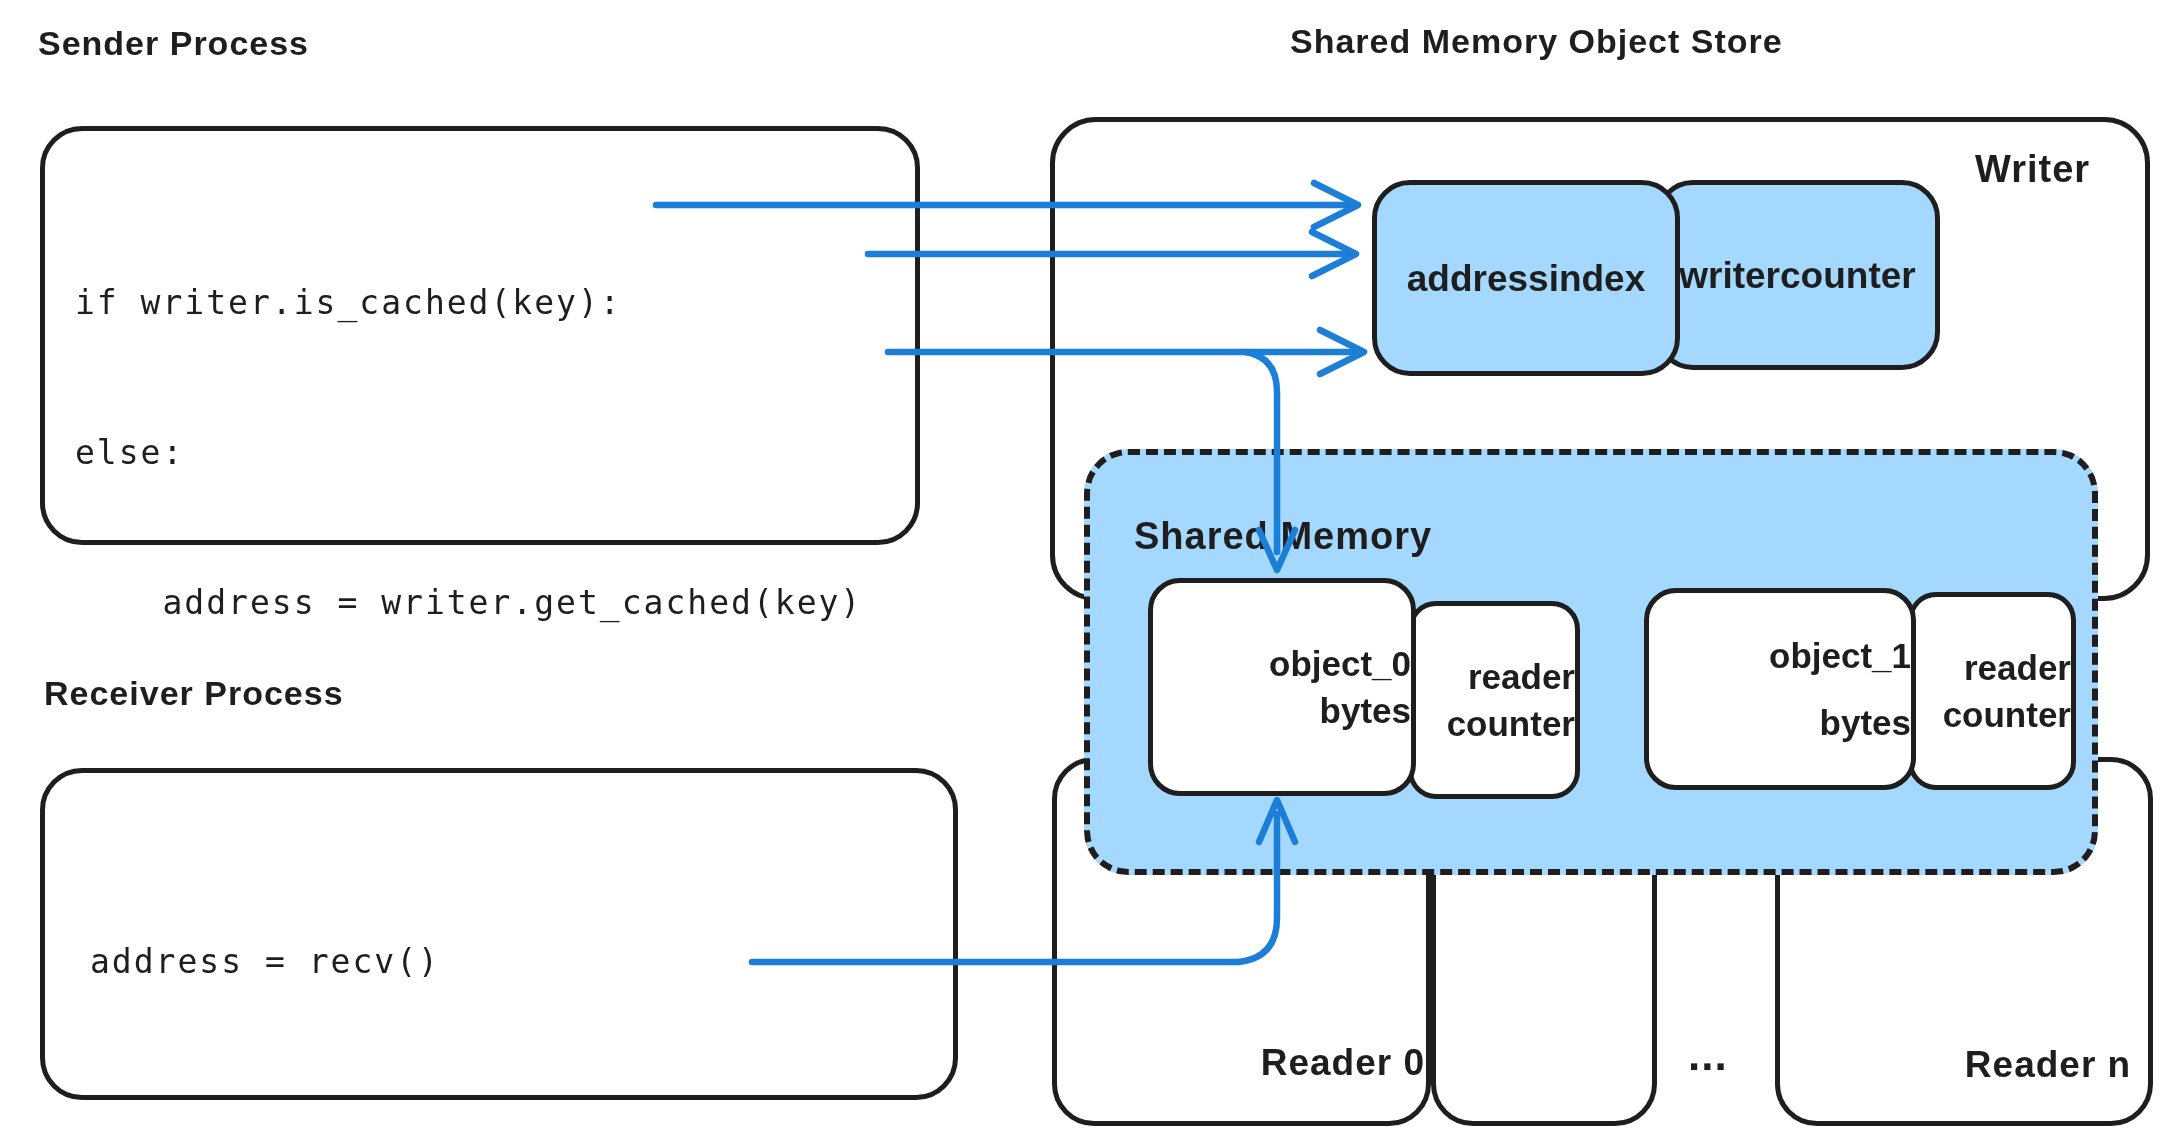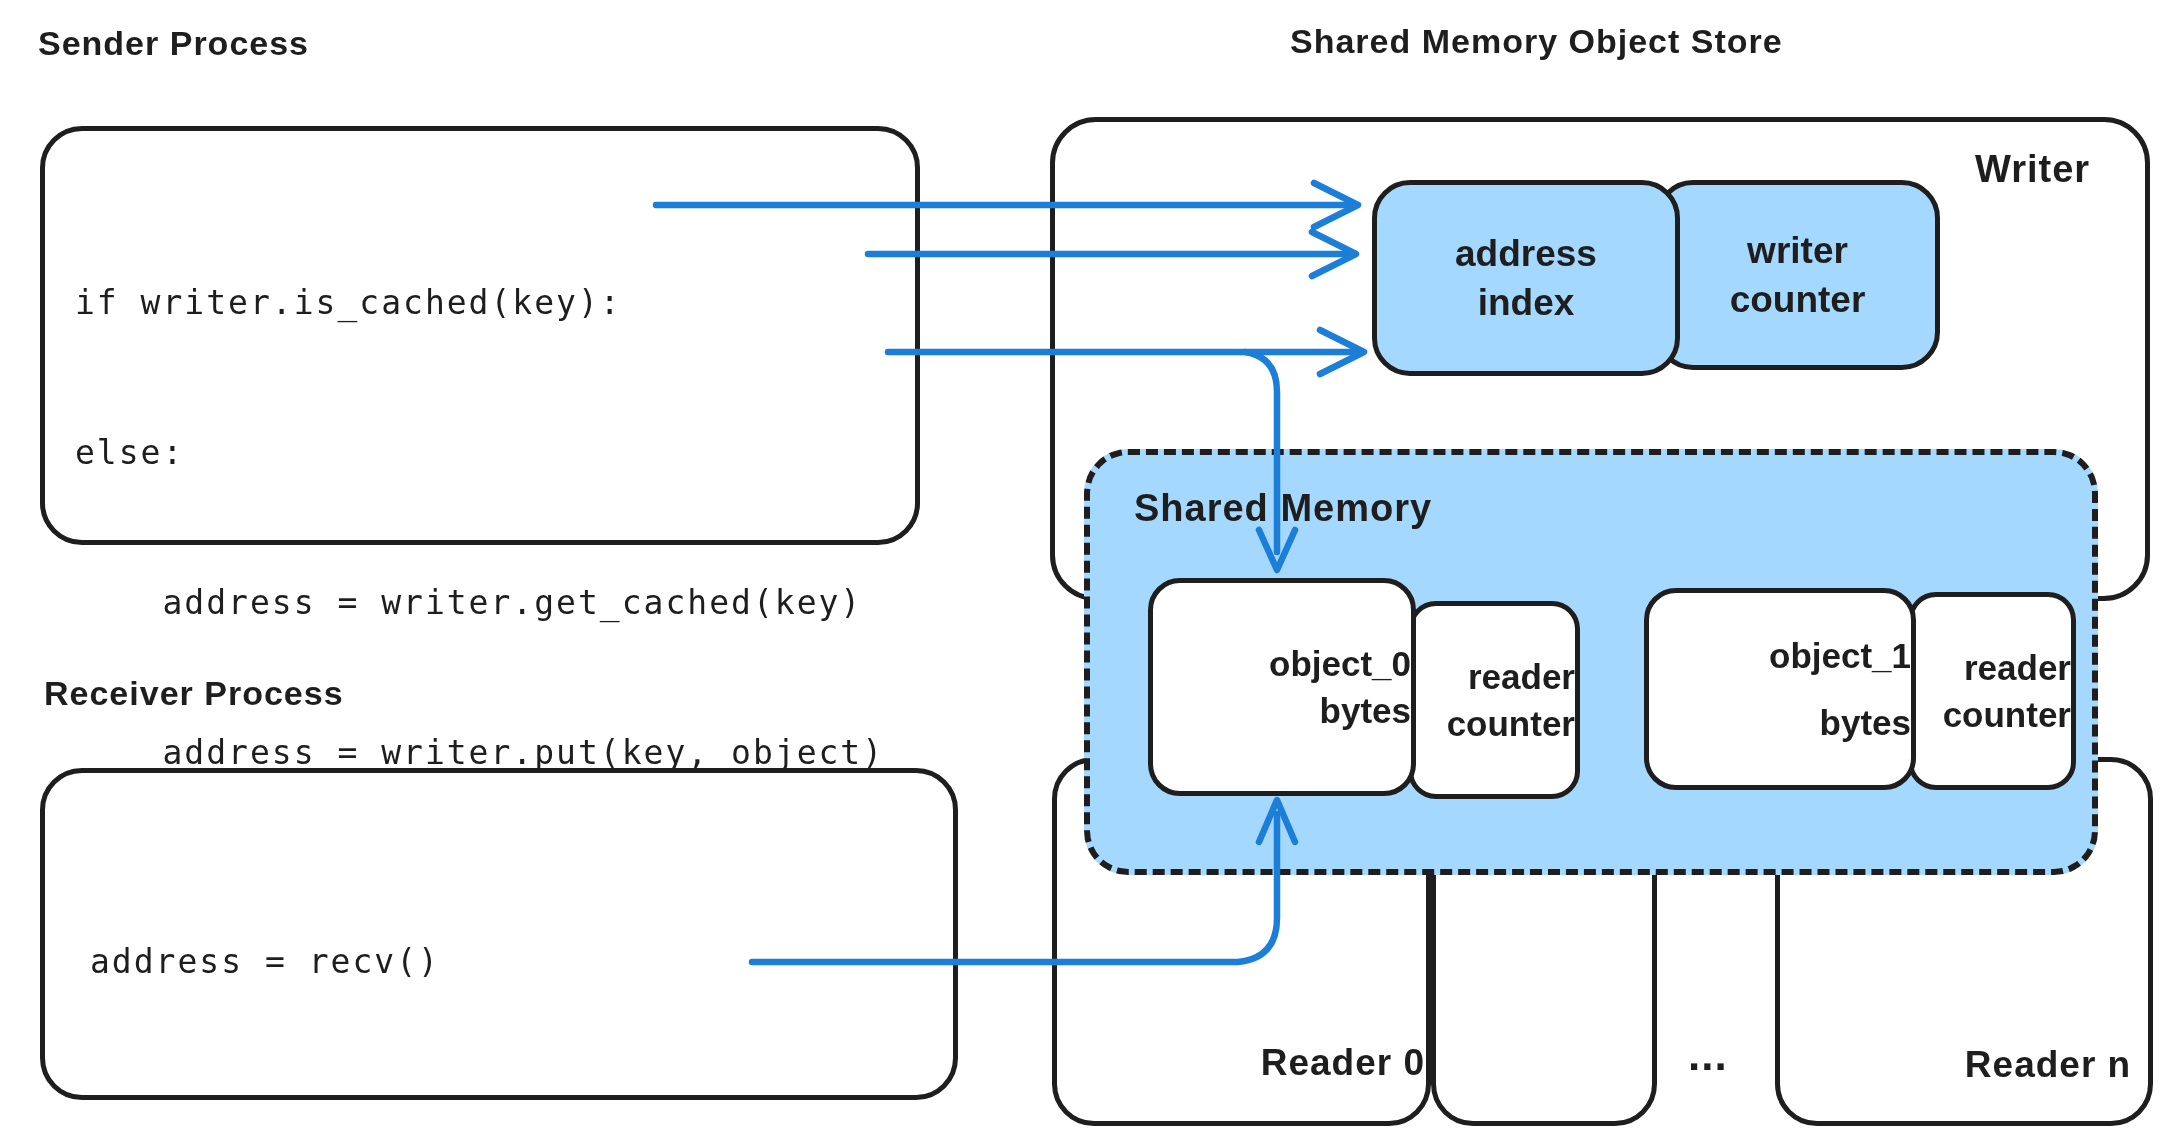--- a/index.html
+++ b/index.html
@@ -21,21 +21,21 @@
   }
   .code{
     position:absolute;
     font-family:"DejaVu Sans Mono",monospace;
     font-size:33px;line-height:50px;letter-spacing:2px;
     color:#1e1e1e;white-space:pre;
   }
   .code div{height:50px;}
   .bluebox{
     position:absolute;border:5px solid #1e1e1e;border-radius:38px;background:#a5d8ff;
-    box-sizing:border-box;display:flex;flex-direction:column;align-items:center;justify-content:center;
+    box-sizing:border-box;display:flex;flex-direction:row;align-items:center;justify-content:center;
     font-size:37px;font-weight:700;line-height:49px;text-align:center;
   }
   .whitebox{
     position:absolute;border:5px solid #1e1e1e;border-radius:32px;background:#ffffff;
     box-sizing:border-box;display:flex;flex-direction:column;align-items:flex-end;justify-content:center;
     font-size:35px;font-weight:700;line-height:47px;text-align:center;
   }
   .dashedbox{
     position:absolute;border:6px dashed #1e1e1e;border-radius:44px;background:#a5d8ff;
     box-sizing:border-box;
@@ -55,21 +55,20 @@
 <div class="canvas">
 
   <div class="abs title" style="left:38px;top:24px;">Sender Process</div>
 
   <div class="box" style="left:40px;top:126px;width:880px;height:419px;"></div>
 
   <div class="code" style="left:75px;top:178px;">
     <div>if writer.is_cached(key):</div>
     <div>else:</div>
     <div>    address = writer.get_cached(key)</div>
-    <div>    address = writer.put(key, object)</div>
     <div></div>
     <div>send(address)</div>
   </div>
 
   <div class="abs title" style="left:44px;top:674px;">Receiver Process</div>
 
   <div class="box" style="left:40px;top:768px;width:918px;height:332px;"></div>
 
   <div class="code" style="left:90px;top:837px;">
     <div>address = recv()</div>
@@ -93,21 +92,21 @@
 
   <div class="box" style="left:1052px;top:757px;width:379px;height:369px;z-index:1;"></div>
   <div class="box" style="left:1431px;top:757px;width:226px;height:369px;z-index:1;"></div>
   <div class="box" style="left:1775px;top:757px;width:378px;height:369px;z-index:1;"></div>
 
   <div class="readerlabel" style="left:1125px;top:1042px;width:300px;text-align:right;z-index:2;">Reader 0</div>
   <div class="readerlabel" style="left:1688px;top:1030px;font-size:44px;z-index:2;">...</div>
   <div class="readerlabel" style="left:1898px;top:1044px;width:300px;text-align:center;z-index:2;">Reader n</div>
 
   <div class="dashedbox" style="left:1084px;top:449px;width:1014px;height:426px;z-index:2;"></div>
-  <div class="inlabel" style="left:1134px;top:487px;z-index:3;">Shared Memory</div>
+  <div class="inlabel" style="left:1134px;top:515px;z-index:3;">Shared Memory</div>
 
   <div class="whitebox" style="left:1408px;top:601px;width:172px;height:198px;border-radius:28px;z-index:3;">
     <span>reader</span>
     <span>counter</span>
   </div>
   <div class="whitebox" style="left:1148px;top:578px;width:268px;height:218px;z-index:4;">
     <span>object_0</span>
     <span>bytes</span>
   </div>
   <div class="whitebox" style="left:1908px;top:592px;width:168px;height:198px;border-radius:28px;z-index:3;">

